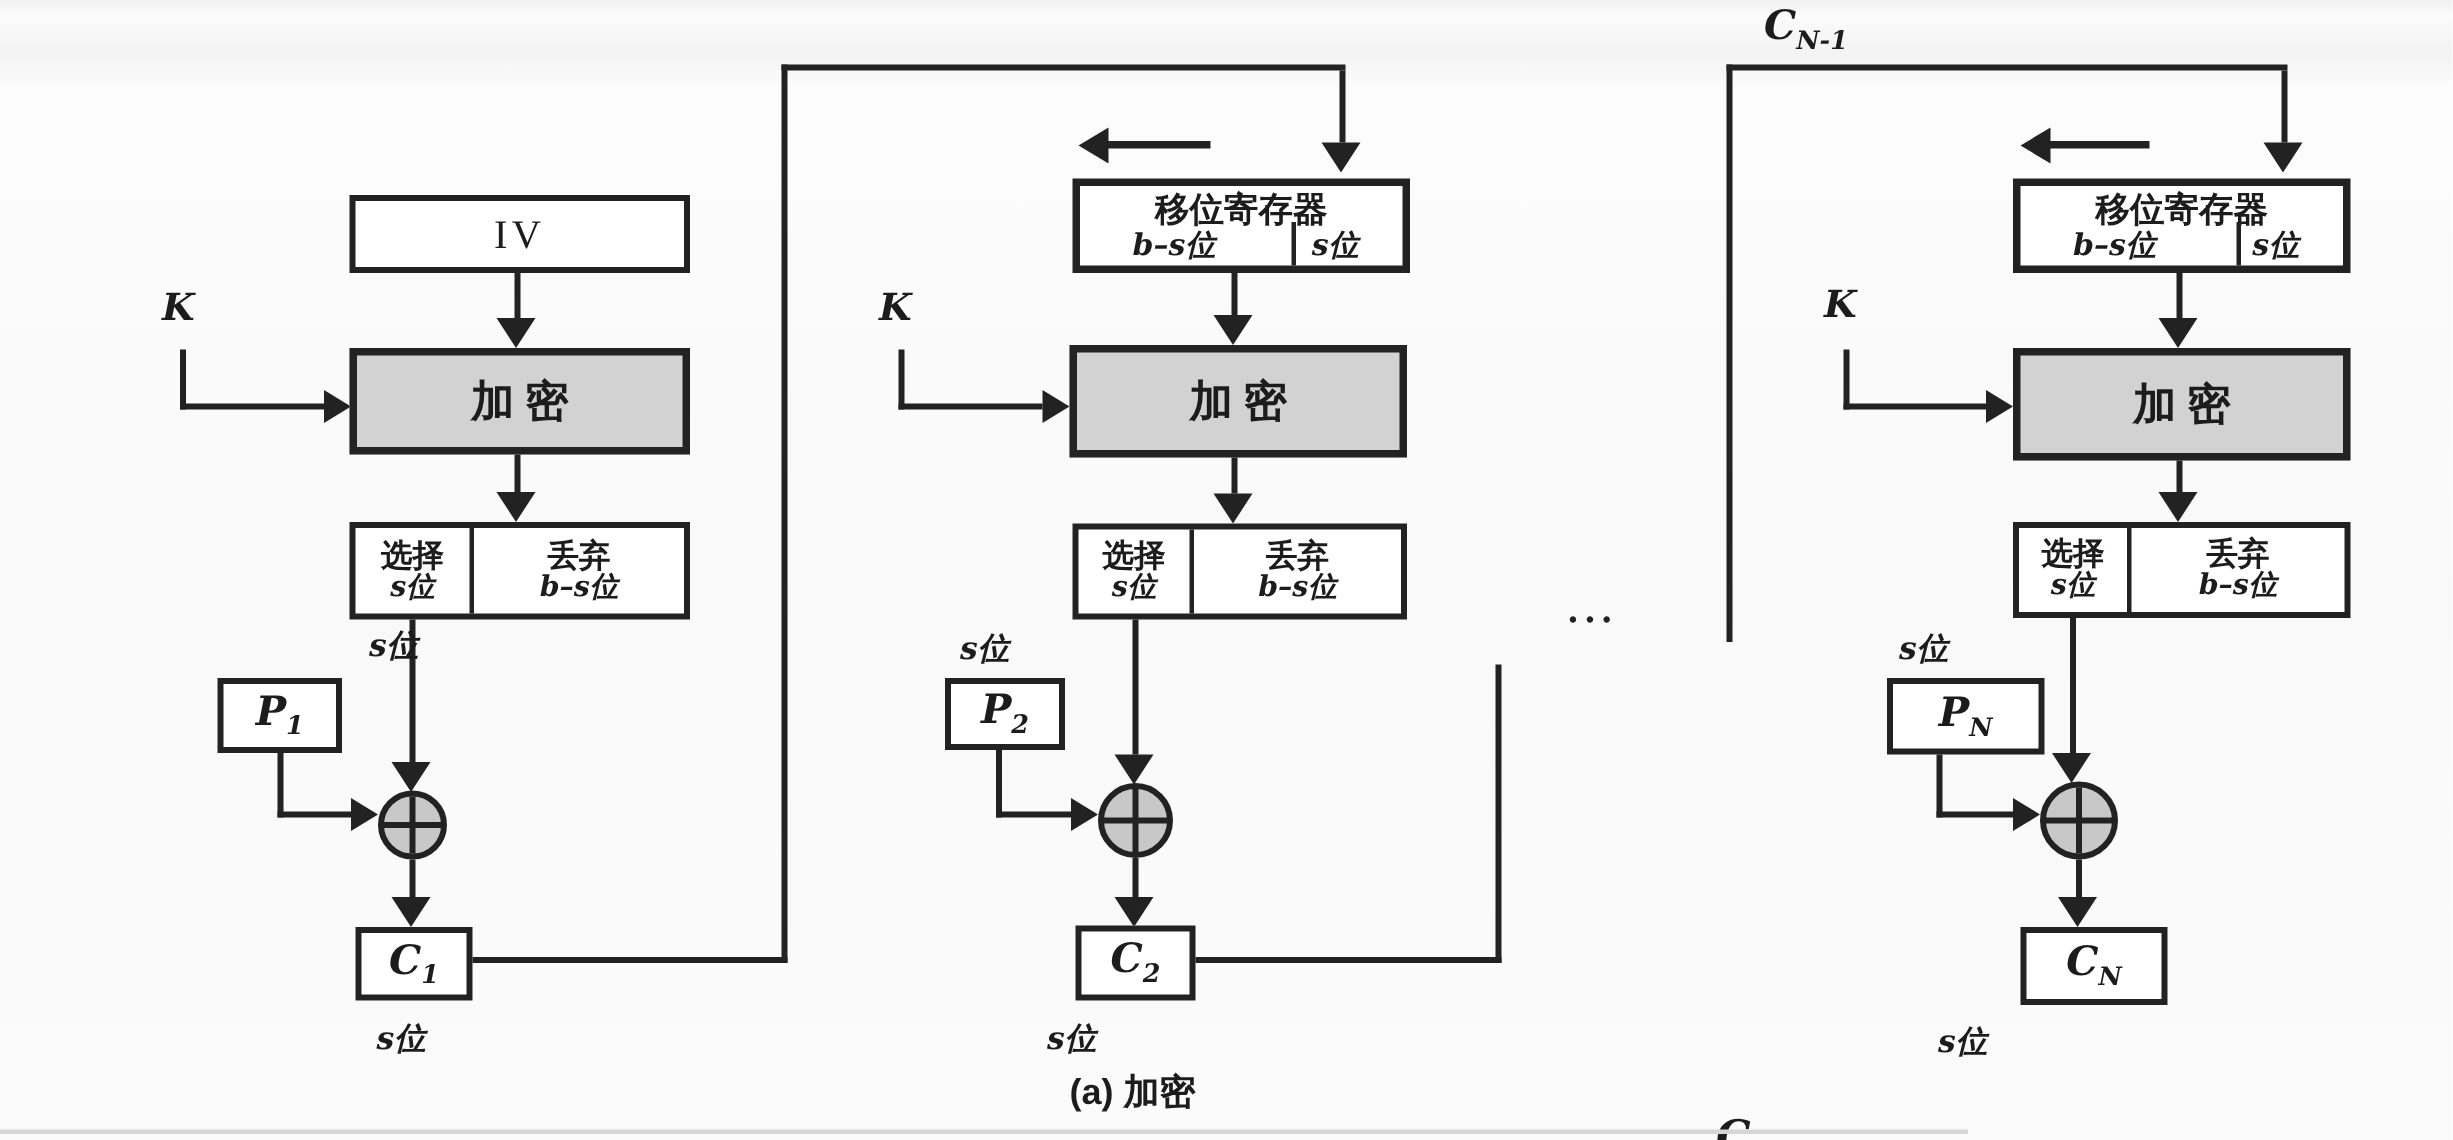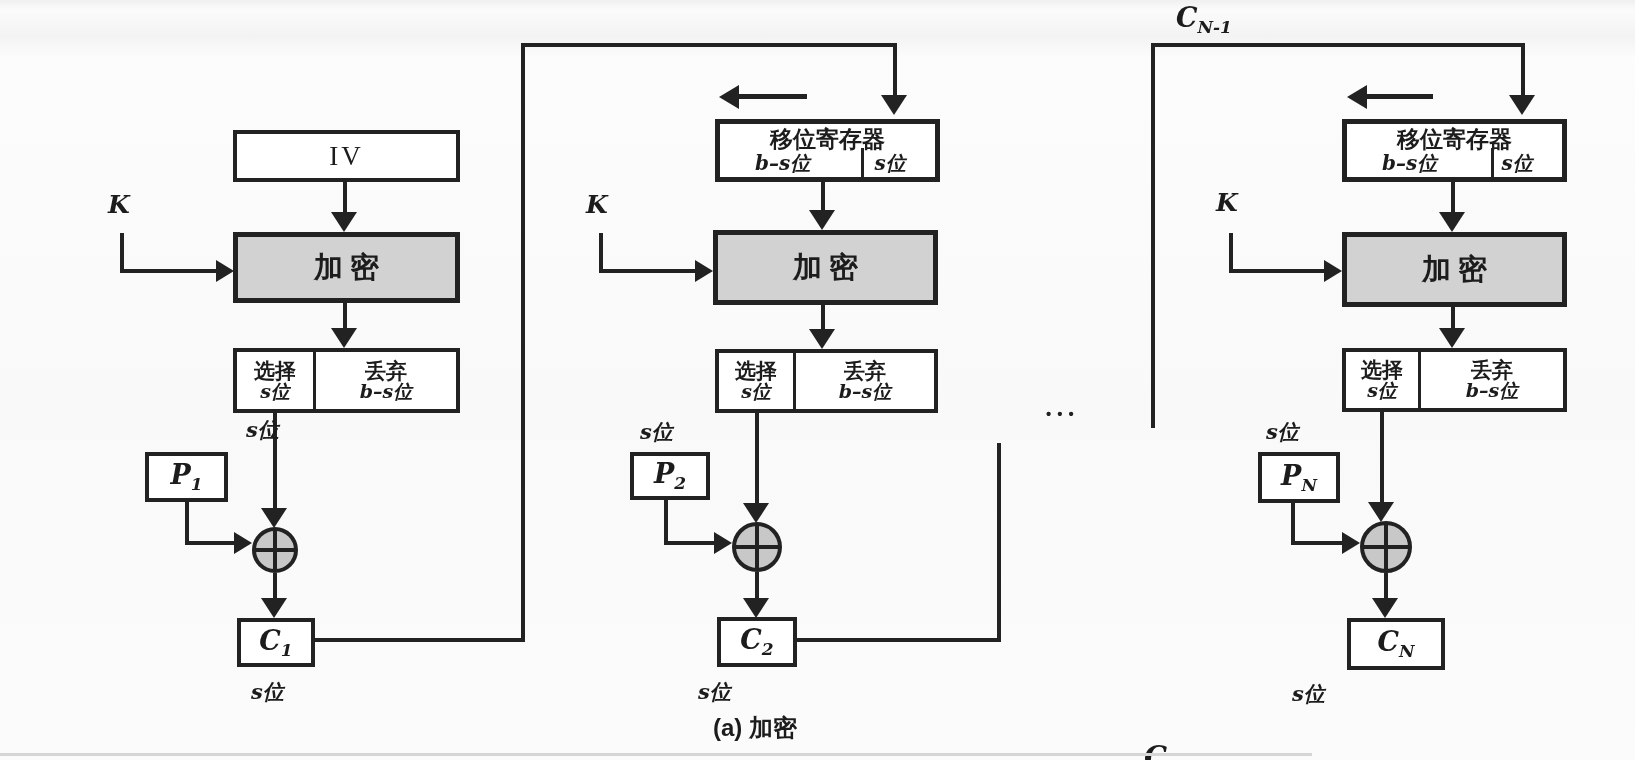--- a/index.html
+++ b/index.html
@@ -210,21 +210,21 @@
       <div class="cellR">
         <span class="cell-cjk">丢弃</span>
         <span class="cell-math">b–s位</span>
       </div>
     </div>
   </div>
   <div class="vline" style="left:1380px; top:412px; width:4px; height:90px;"></div>
   <div class="ah-down" style="left:1368px; top:502px;"></div>
 
   <span class="lbl slab" style="left:1266px; top:418px;">s位</span>
-  <div class="box" style="left:1258px; top:452px; width:82px; height:51px;">
+  <div class="box" style="left:1258px; top:452px; width:105px; height:51px;">
     <span class="math"><span>P</span><sub>N</sub></span>
   </div>
   <div class="vline" style="left:1291px; top:503px; width:4px; height:42px;"></div>
   <div class="hline" style="left:1291px; top:541px; width:51px; height:4px;"></div>
   <div class="ah-right" style="left:1342px; top:532px;"></div>
 
   <div class="xor" style="left:1360px; top:521px; width:52px; height:52px;"></div>
   <div class="vline" style="left:1384px; top:573px; width:4px; height:25px;"></div>
   <div class="ah-down" style="left:1372px; top:598px;"></div>
 

